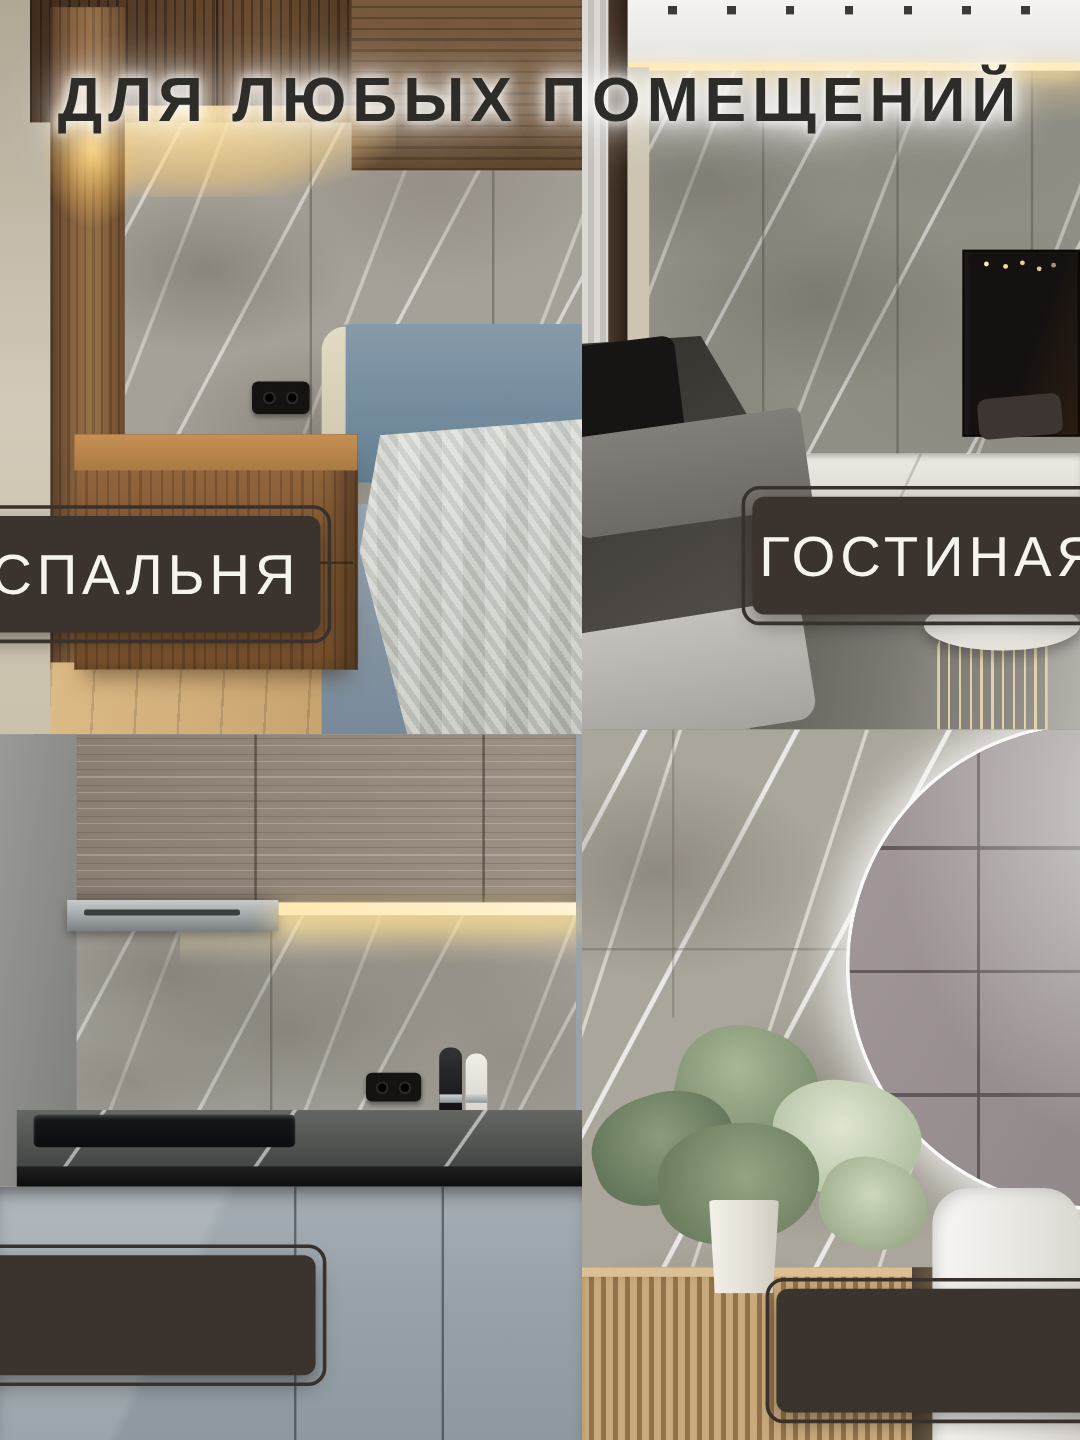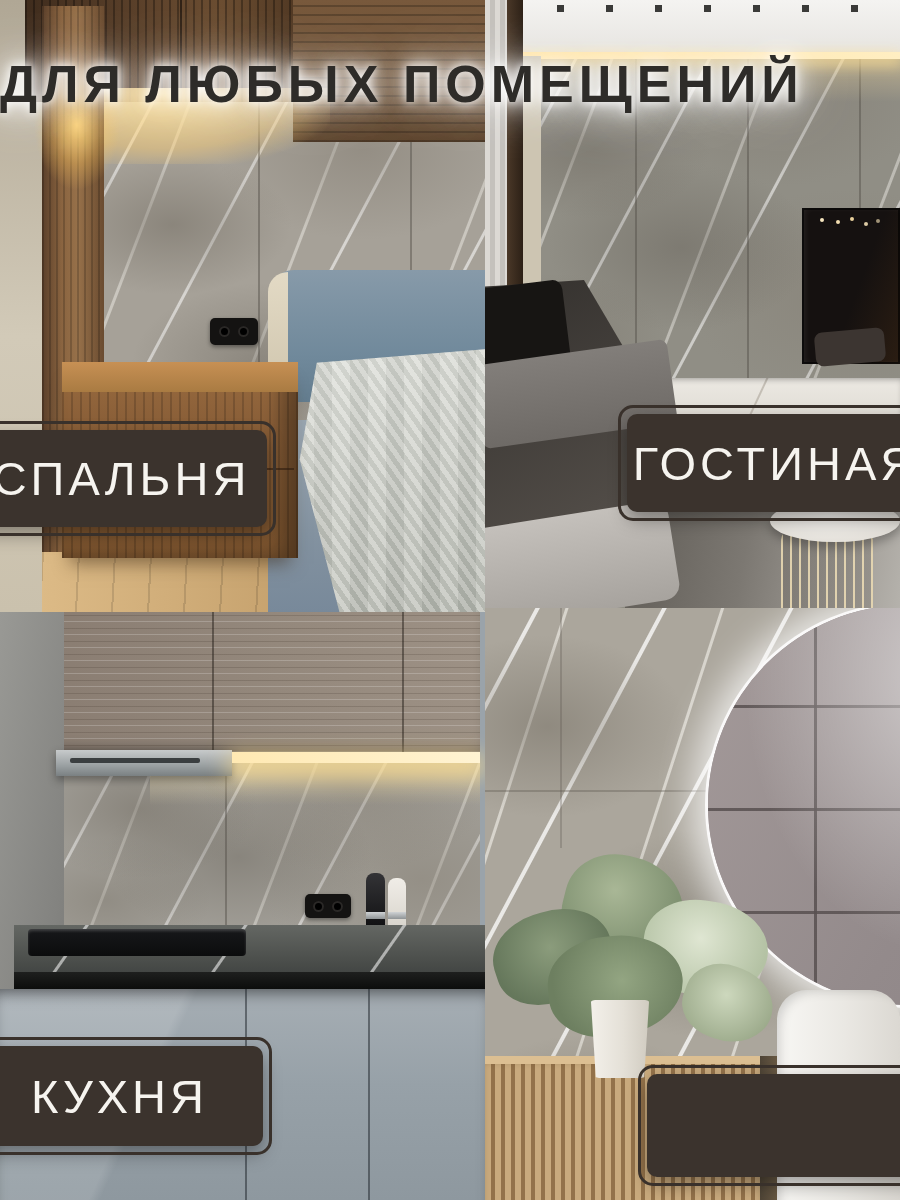--- a/index.html
+++ b/index.html
@@ -33,21 +33,21 @@
   .room-label .txt{color:#f6f4ef;font-size:47px;font-weight:400;letter-spacing:4px;line-height:1;}
   .label-outline{position:absolute;inset:-9px;border:3px solid #39312b;border-radius:15px;}
 
   .label-bedroom{left:-24px;top:430px;width:291px;height:97px;}
   .label-living{left:627px;top:414px;width:297px;height:98px;}
   .label-kitchen{left:-24px;top:1046px;width:287px;height:100px;}
   .label-bath{left:647px;top:1074px;width:277px;height:103px;}
 
   
   .title{
-    position:absolute;top:54px;left:0;width:100%;z-index:40;
+    position:absolute;top:54px;left:0;width:100%;text-align:center;z-index:40;
     font-weight:700;font-size:52px;letter-spacing:5px;color:#2e2c29;margin:0;
     text-shadow:0 0 10px #fff,0 0 20px #fff,0 0 36px rgba(255,255,255,.95),0 0 60px rgba(255,255,255,.8);
   }
 
   
   .bedroom{left:0;top:0;width:485px;height:612px;background:#a8a299;}
   .bd-wall-left{left:0;top:0;width:44px;height:612px;background:linear-gradient(180deg,#b0a795,#d2cab8 55%,#cac1ad);}
   .bd-marble{left:104px;top:92px;width:381px;height:474px;}
   .bd-cab{left:25px;top:0;width:273px;height:102px;
     background-image:repeating-linear-gradient(90deg, rgba(0,0,0,.30) 0 2px, transparent 2px 8px),
@@ -312,21 +312,20 @@
   <div class="room-label label-bedroom">
     <div class="label-outline"></div>
     <span class="txt">СПАЛЬНЯ</span>
   </div>
   <div class="room-label label-living">
     <div class="label-outline"></div>
     <span class="txt">ГОСТИНАЯ</span>
   </div>
   <div class="room-label label-kitchen">
     <div class="label-outline"></div>
-    <span class="txt">КУХНЯ</span>
   </div>
   <div class="room-label label-bath">
     <div class="label-outline"></div>
   </div>
 
   <h1 class="title">ДЛЯ ЛЮБЫХ ПОМЕЩЕНИЙ</h1>
 
 </div>
 
 </body></html>

